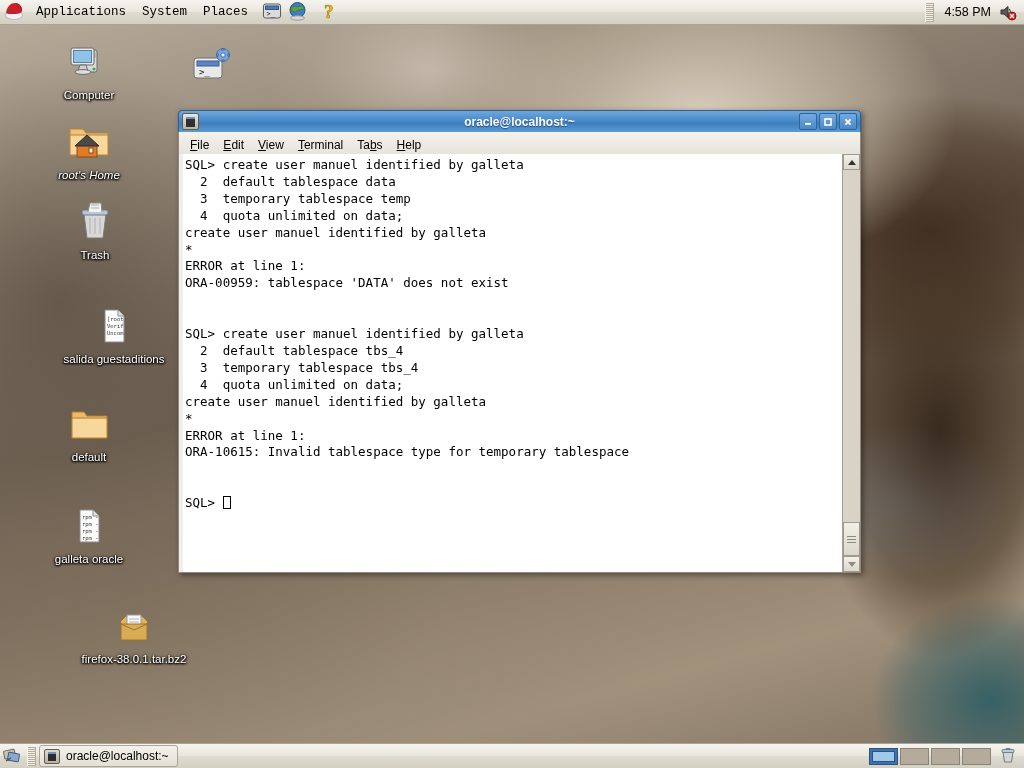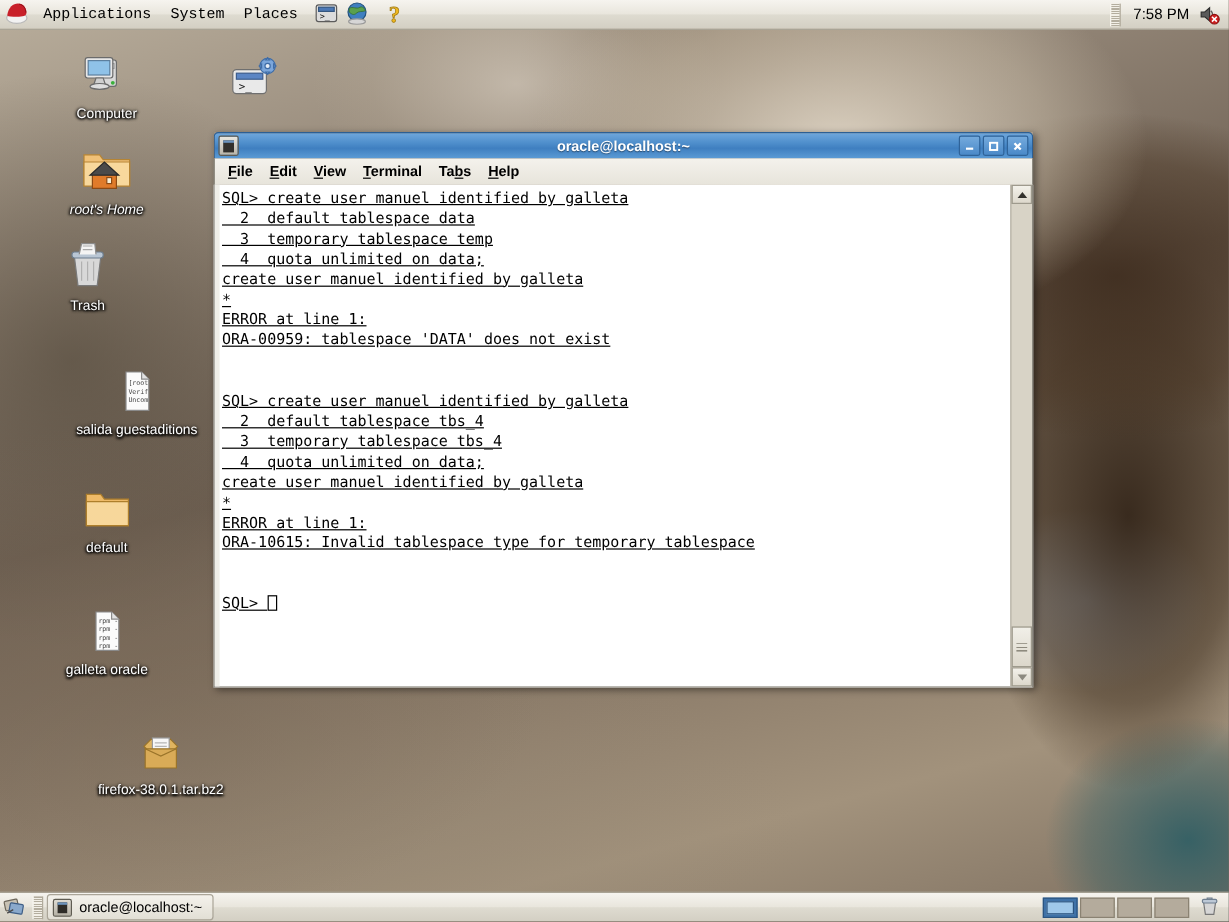--- a/index.html
+++ b/index.html
@@ -105,31 +105,31 @@
   }
   #win-icon i {
     display: block; width: 9px; height: 8px;
     background: #32302c; border-top: 2px solid #6c93bd;
   }
 
   #menubar {
     height: 22px;
     background: linear-gradient(180deg, #f4f2ec 0%, #e7e4db 100%);
     border-left: 1px solid #8d8a80; border-right: 1px solid #8d8a80;
-    display: flex; align-items: center; padding-left: 4px; box-sizing: border-box; font-weight: bold;
+    display: flex; align-items: flex-end; padding-left: 4px; box-sizing: border-box;
   }
   .mb-item {
     font-size: 12px; padding: 2px 7px; color: #000; cursor: default;
   }
   .mb-item u { text-decoration: underline; }
 
   #term-body {
     height: 419px; background: #ffffff;
     border: 1px solid #8d8a80; border-top: none;
-    box-sizing: border-box; display: flex; position: relative; text-decoration: underline;
+    box-sizing: border-box; display: flex; position: relative;
   }
   #term-left-pad { width: 4px; background: #efeee8; flex: 0 0 4px; }
   #term-text {
     flex: 1 1 auto; padding: 3px 0 0 2px;
     font-family: "DejaVu Sans Mono", "Liberation Mono", monospace;
     font-size: 12.5px; line-height: 16.9px; color: #000;
     white-space: pre; overflow: hidden;
   }
   .cursor-block {
     display: inline-block; width: 8px; height: 13px;
@@ -222,21 +222,21 @@
       <path d="M5 11 h13 l3 4 h22 v22 h-38 z" fill="#f0c178" stroke="#b58434"></path>
       <path d="M5 17 h38 v20 h-38 z" fill="#f8d89c" stroke="#b58434"></path>
       <path d="M22 19 l10 8 v12 h-20 v-12 z" fill="#e07b2a" stroke="#8c4a14"></path>
       <path d="M10 28 L22 17 L34 28 Z" fill="#4a4a4a" stroke="#2a2a2a"></path>
       <rect x="24" y="30" width="4" height="5" fill="#f8f0d8" stroke="#8c4a14"></rect>
     </svg>
   </div>
   <div class="label">root's Home</div>
 </div>
 
-<div class="desk-icon" style="left:18px; top:198px;">
+<div class="desk-icon" style="left:40px; top:198px;">
   <div class="glyph">
     <svg width="48" height="48" viewBox="0 0 48 48">
       <path d="M13 16 L16 40 h16 l3 -24 z" fill="#d8d8d8" stroke="#7a7a7a"></path>
       <rect x="11" y="12" width="26" height="5" rx="2" fill="#b9c6d4" stroke="#6d7d8d"></rect>
       <path d="M17 14 L19 5 h11 l1 9" fill="#f4f4f4" stroke="#8b8b8b"></path>
       <path d="M20 7 h8 M20 10 h8" stroke="#a8a8a8" fill="none"></path>
       <path d="M19 20 v16 M24 20 v16 M29 20 v16" stroke="#b0b0b0" fill="none"></path>
     </svg>
   </div>
   <div class="label">Trash</div>
@@ -335,21 +335,21 @@
     </svg>
   </div>
   <div class="launcher" style="margin-left:8px;">
     <svg width="20" height="20" viewBox="0 0 20 20">
       <text x="4" y="17" font-family="'Liberation Serif', serif" font-size="19" font-weight="bold" fill="#f0b81e" stroke="#a07a10" stroke-width="0.6">?</text>
     </svg>
   </div>
 
   <div id="clock" style="display:flex; align-items:center;">
     <div class="panel-sep" style="margin-right:10px;"></div>
-    <span>7:58 PM</span>
+    <span>4:58 PM</span>
     <span style="display:inline-block; width:20px; height:18px; margin-left:7px;">
       <svg width="20" height="18" viewBox="0 0 20 18">
         <path d="M3 7 h3 l4 -3.5 v11 l-4 -3.5 h-3 z" fill="#5a5a5a" stroke="#2f2f2f"></path>
         <path d="M11 6 q3 3 0 6" fill="none" stroke="#5a5a5a" stroke-width="1.2"></path>
         <circle cx="14" cy="13" r="4" fill="#cf2020" stroke="#8d1414"></circle>
         <path d="M12 11 l4 4 M16 11 l-4 4" stroke="#fff" stroke-width="1.3"></path>
       </svg>
     </span>
   </div>
 </div>

